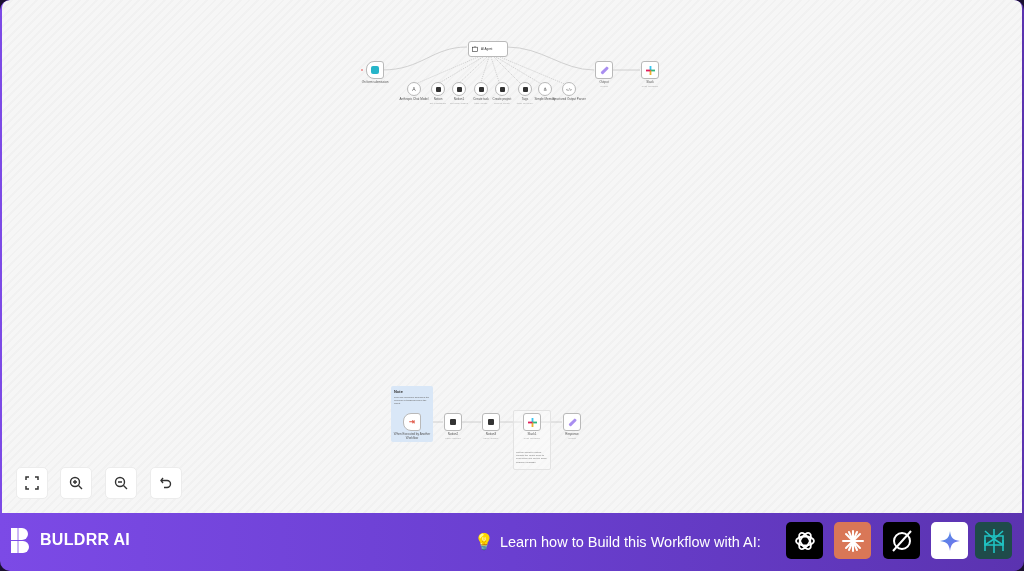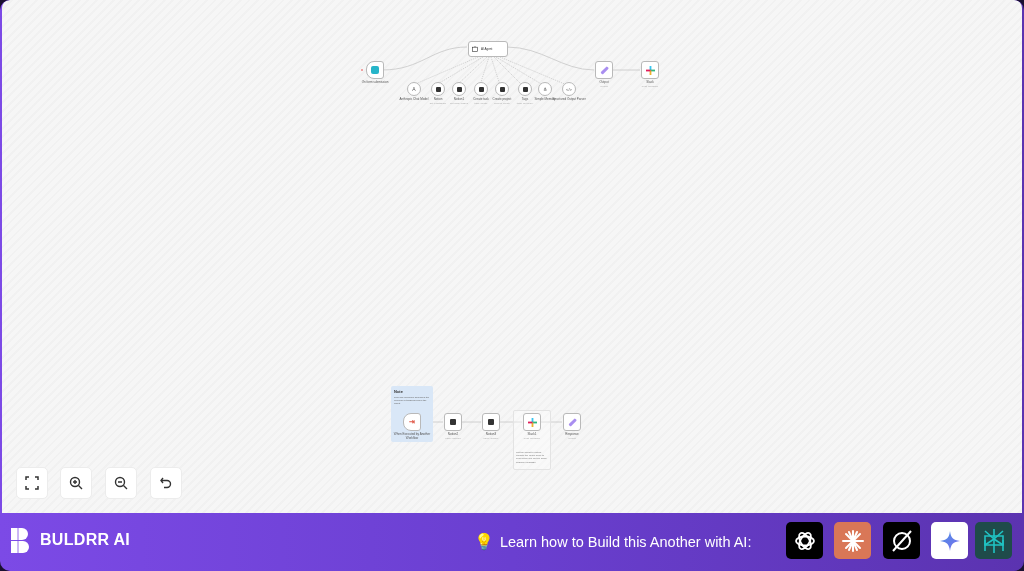--- a/index.html
+++ b/index.html
@@ -242,21 +242,21 @@
       <svg width="24" height="26" viewBox="0 0 24 26">
           <path d="M1 1h11a6 6 0 010 12H1z" fill="#fff"></path>
           <path d="M1 14h12a6 6 0 010 12H1z" fill="#fff"></path>
           <line x1="8" y1="1" x2="8" y2="26" stroke="#7c4ae6" stroke-width="0.8"></line>
           <line x1="1" y1="13.5" x2="20" y2="13.5" stroke="#7c4ae6" stroke-width="0.8"></line>
         </svg>
       <span class="brand-name">BULDRR AI</span>
     </div>
     <div class="learn">
       <span style="color:#ffd400;font-size:16px;">💡</span>
-      <span>Learn how to Build this Another with AI:</span>
+      <span>Learn how to Build this Workflow with AI:</span>
     </div>
 
     <div class="ai-btn" style="left:786px;background:#000;">
       <svg width="26" height="26" viewBox="0 0 26 26" fill="none" stroke="#fff" stroke-width="1.8">
         <ellipse cx="13" cy="13" rx="9" ry="4.5"></ellipse>
           <ellipse cx="13" cy="13" rx="9" ry="4.5" transform="rotate(60 13 13)"></ellipse>
           <ellipse cx="13" cy="13" rx="9" ry="4.5" transform="rotate(120 13 13)"></ellipse>
       </svg>
     </div>
     <div class="ai-btn" style="left:834px;background:#d97757;">

